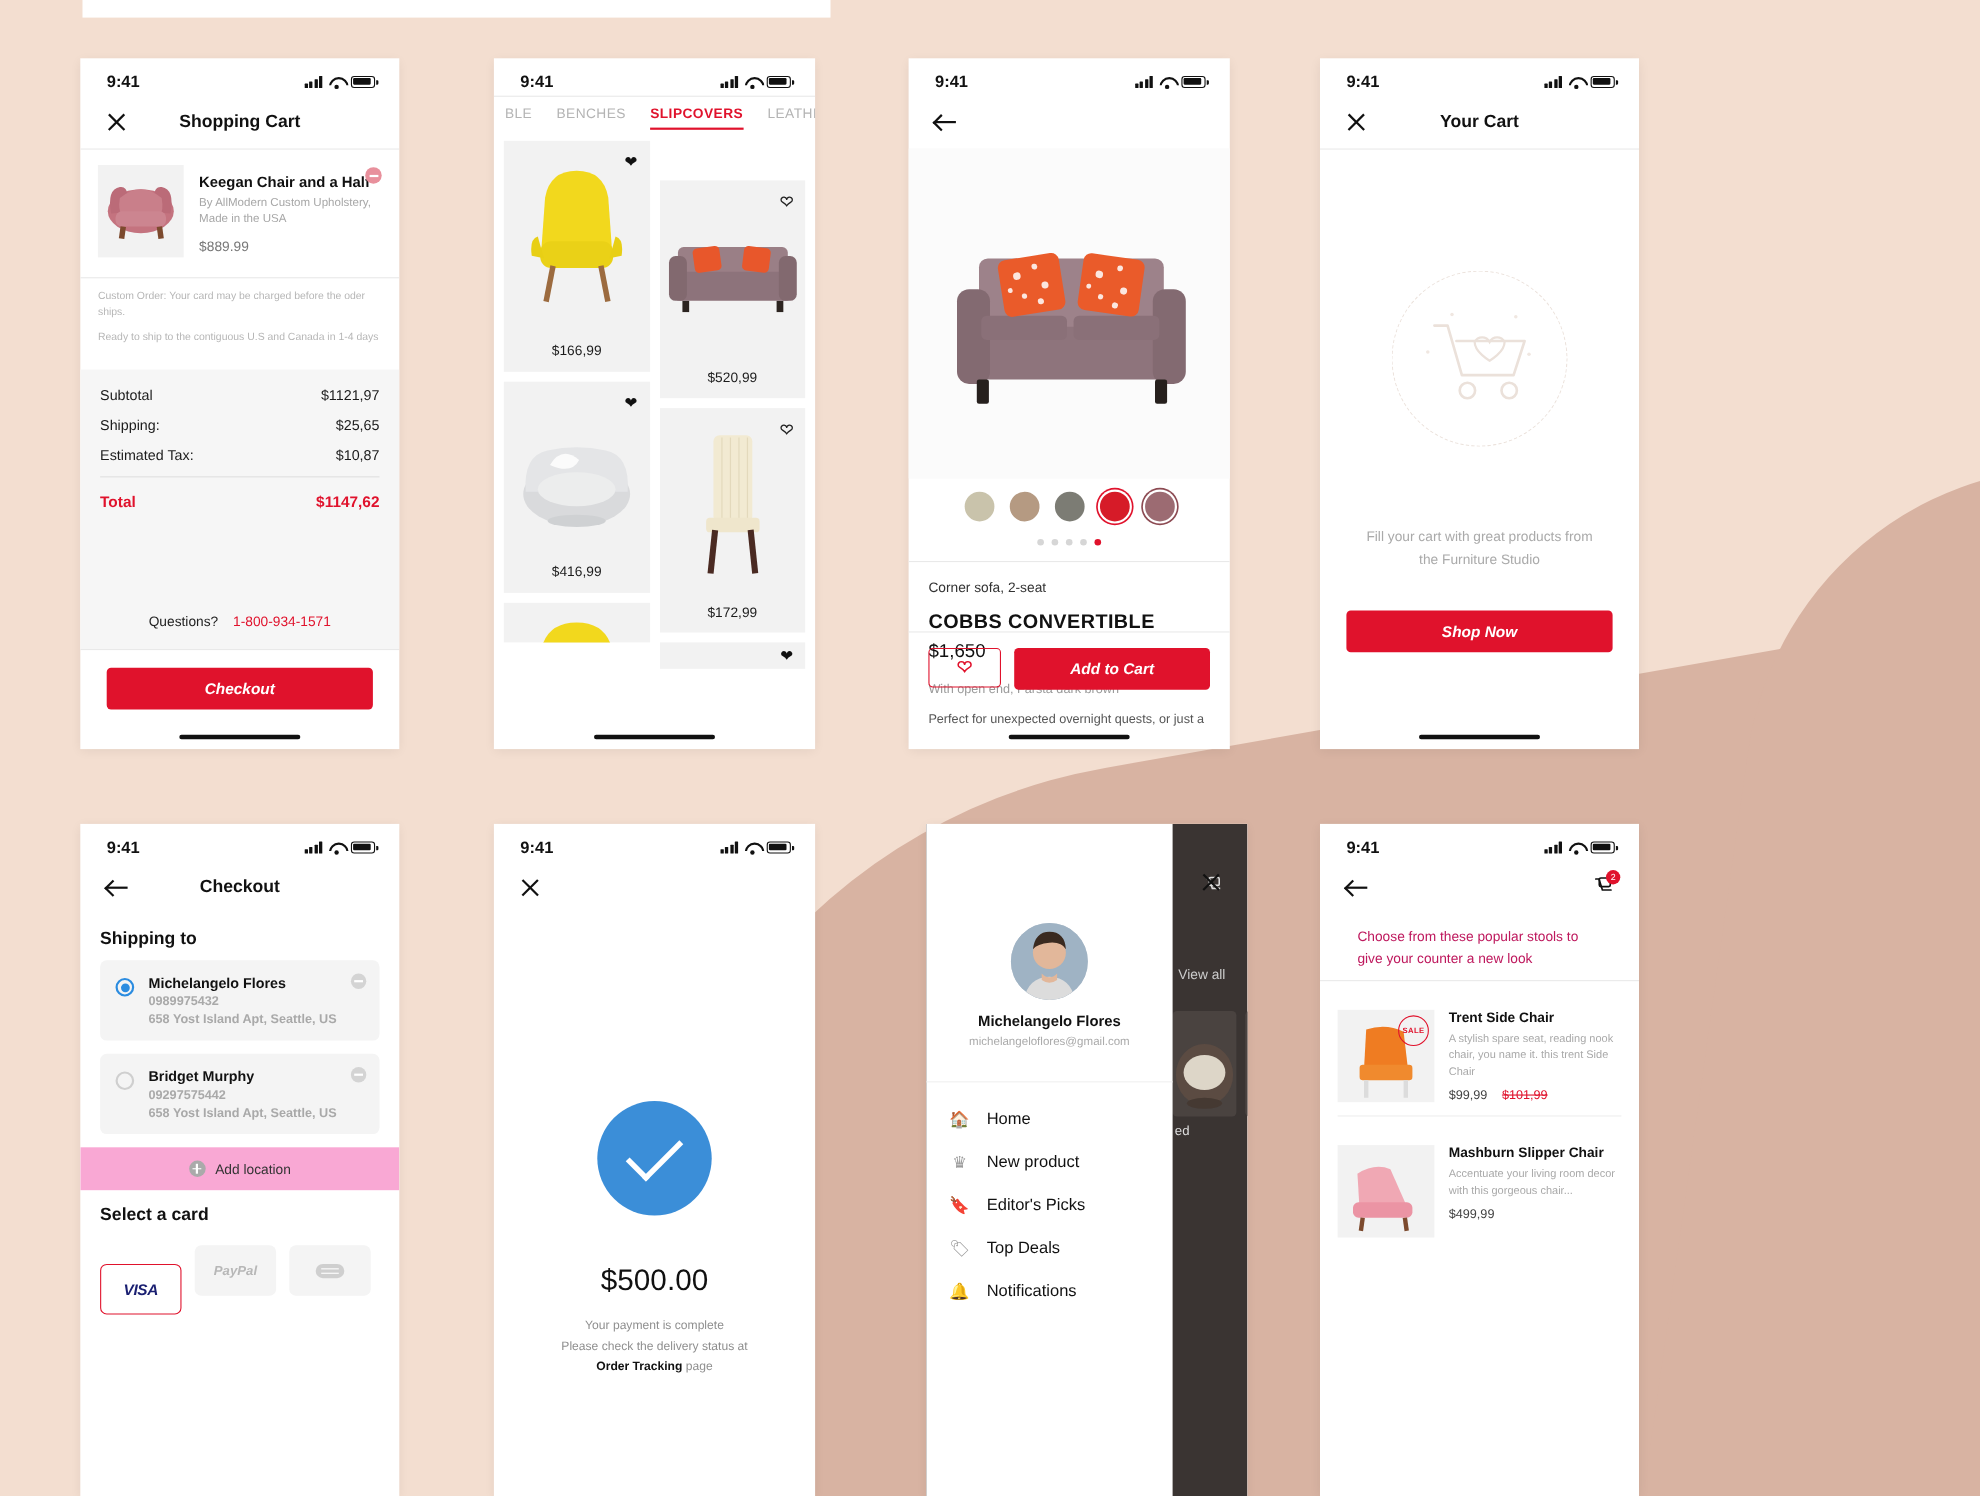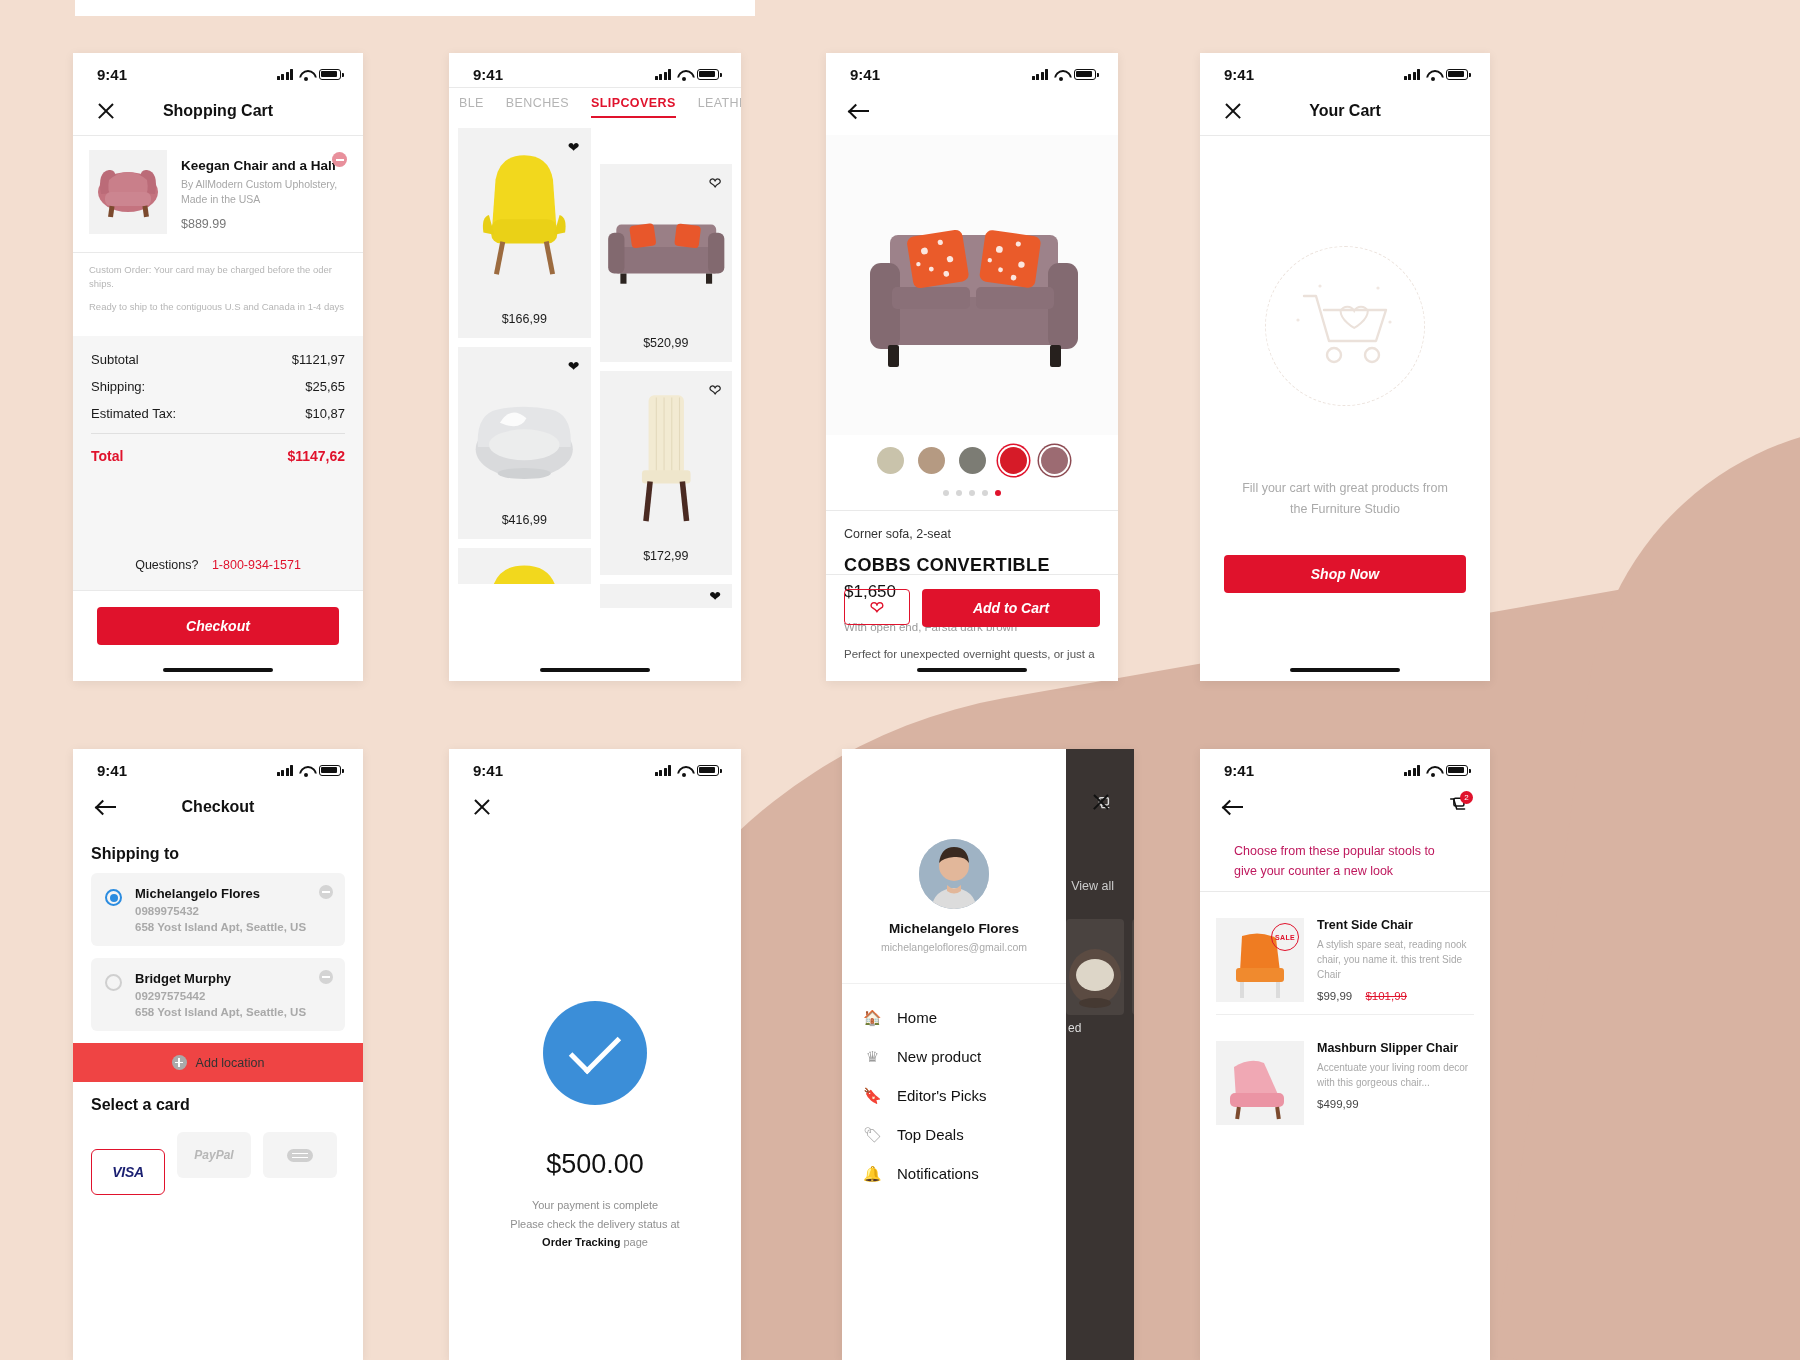--- a/index.html
+++ b/index.html
@@ -158,21 +158,21 @@
     display:flex; gap:13px; position:relative;
   }
   .radio { width:17px; height:17px; border-radius:50%; border:2px solid #cfcfcf; flex:none; margin-top:3px; cursor:pointer; }
   .radio.on { border-color:#2b8ce0; position:relative; }
   .radio.on:after{content:"";position:absolute;left:2.5px;top:2.5px;width:8px;height:8px;border-radius:50%;background:#2b8ce0;}
   .addr-name { font-size:13px; font-weight:bold; color:#111; }
   .addr-line { font-size:11.5px; color:#a9a9a9; margin-top:4px;font-weight:bold; }
   .addr-rm { position:absolute; right:12px; top:12px; width:14px; height:14px; border-radius:50%; background:#d4d4d4; }
   .addr-rm:after{content:"";position:absolute;left:3px;top:6px;width:8px;height:2px;background:#fff;}
   .addloc {
-    background:#ef4444; margin:0; padding:12px; display:flex; align-items:center;
+    background:#f9a8d4; margin:0; padding:12px; display:flex; align-items:center;
     justify-content:center; gap:9px; font-size:12.5px; color:#333; cursor:pointer;
   }
   .plus { width:15px; height:15px; border-radius:50%; background:#aaa; position:relative; }
   .plus:before,.plus:after{content:"";position:absolute;background:#fff;}
   .plus:before{left:3.2px;top:6.7px;width:8.5px;height:1.8px;}
   .plus:after{left:6.6px;top:3.3px;width:1.8px;height:8.5px;}
   .cards { display:flex; gap:12px; padding:8px 18px 0; }
   .cardbox {
     width:74px; height:46px; border-radius:6px; background:#f4f4f4;
     display:flex; align-items:center; justify-content:center; cursor:pointer;

